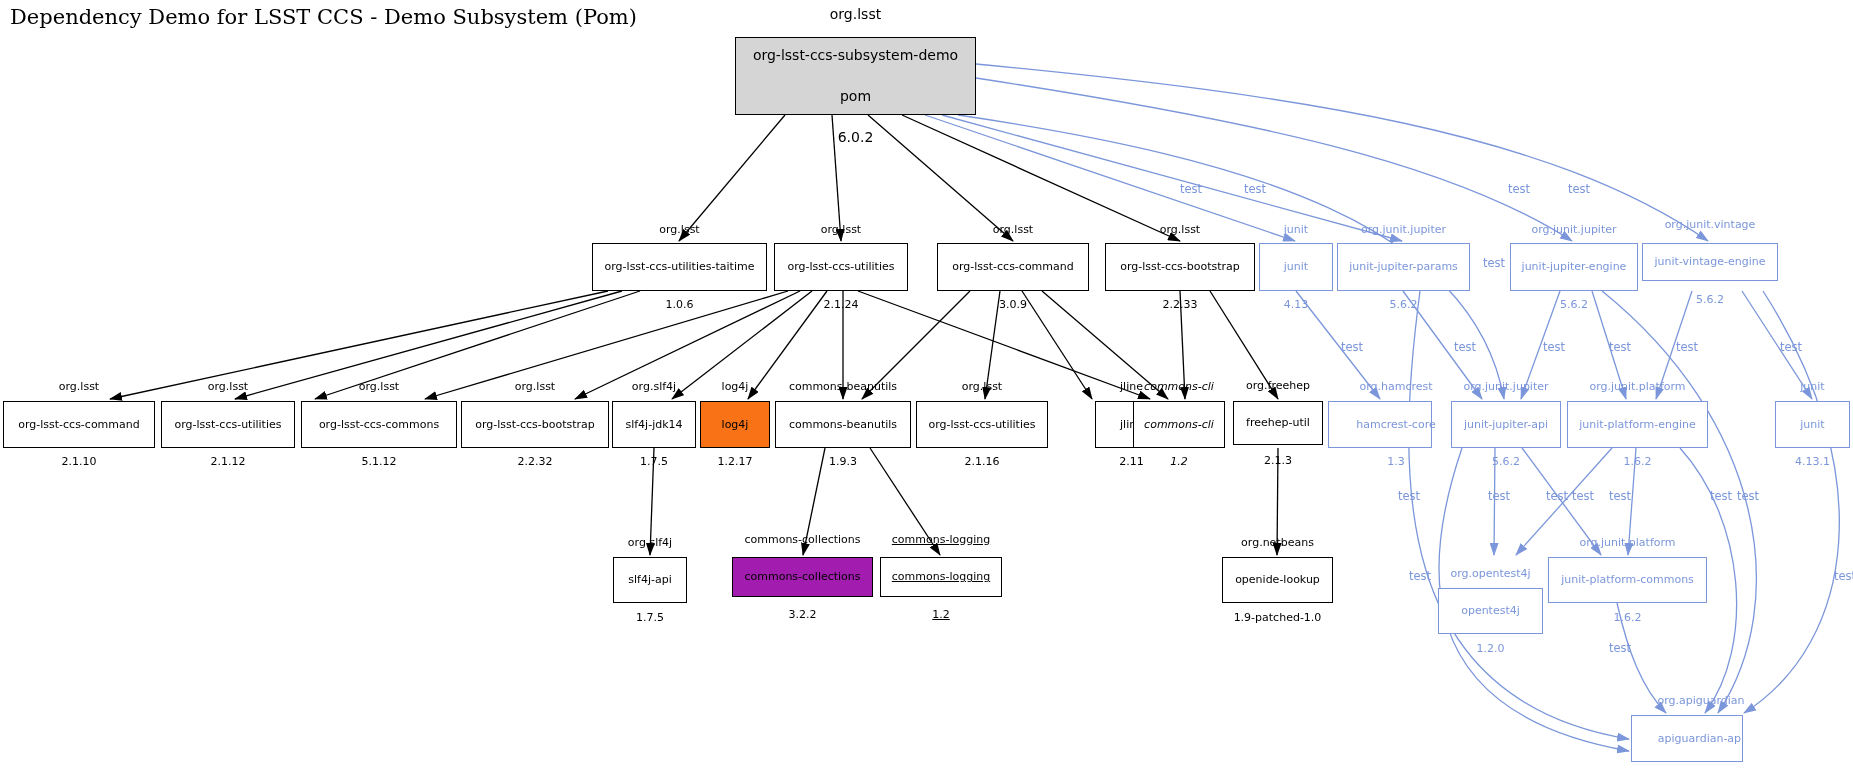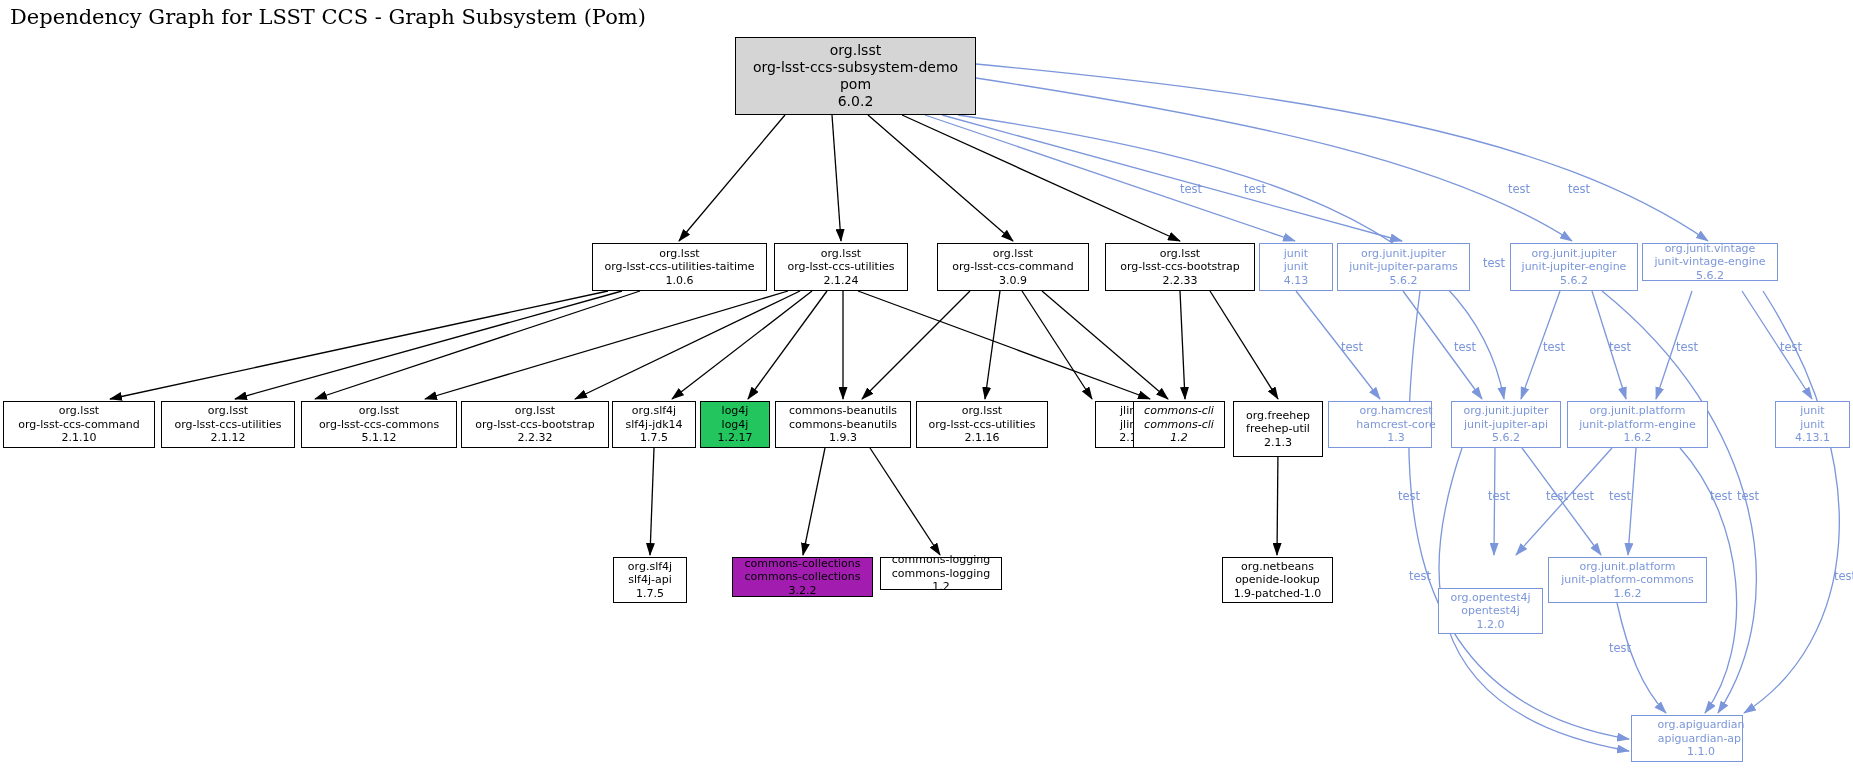--- a/index.html
+++ b/index.html
@@ -3,21 +3,21 @@
 <meta charset="utf-8">
 <style>
   html,body{margin:0;padding:0;background:#ffffff;}
   .canvas{position:relative;width:1853px;height:768px;overflow:hidden;background:#ffffff;
           font-family:"DejaVu Sans","Liberation Sans",sans-serif;}
   .title{position:absolute;left:10px;top:5px;font-family:"DejaVu Serif","Liberation Serif",serif;
          font-size:21px;color:#000;white-space:nowrap;}
   svg.edges{position:absolute;left:0;top:0;}
   .node{position:absolute;box-sizing:border-box;background:#ffffff;border:1.4px solid #000;
         display:flex;flex-direction:column;justify-content:center;align-items:center;
-        text-align:center;font-size:11px;line-height:13.5px;color:#000;white-space:nowrap;}
+        text-align:center;font-size:11px;line-height:13.5px;color:#000;white-space:nowrap;gap:24px;}
   .node.root{font-size:14px;line-height:17px;}
   .edge-label{font-size:11.5px;font-family:"DejaVu Sans","Liberation Sans",sans-serif;}
 </style>
 </head>
 <body>
 
 <div class="canvas">
   <svg class="edges" id="edges-svg" width="1853" height="768">
     <defs id="edge-defs">
         <marker id="arrow-compile" markerUnits="userSpaceOnUse" markerWidth="13" markerHeight="9" refX="12" refY="4.5" orient="auto">
@@ -162,21 +162,21 @@
       <div class="node" style="left: 461px; top: 401px; width: 148px; height: 47px; background: rgb(255, 255, 255);">
         <div>org.lsst</div>
         <div>org-lsst-ccs-bootstrap</div>
         <div>2.2.32</div>
       </div>
       <div class="node" style="left: 612px; top: 401px; width: 84px; height: 47px; background: rgb(255, 255, 255);">
         <div>org.slf4j</div>
         <div>slf4j-jdk14</div>
         <div>1.7.5</div>
       </div>
-      <div class="node" style="left: 700px; top: 401px; width: 70px; height: 47px; background: #22c55e;">
+      <div class="node" style="left: 700px; top: 401px; width: 70px; height: 47px; background: #f97316;">
         <div>log4j</div>
         <div>log4j</div>
         <div>1.2.17</div>
       </div>
       <div class="node" style="left: 775px; top: 401px; width: 136px; height: 47px; background: rgb(255, 255, 255);">
         <div>commons-beanutils</div>
         <div>commons-beanutils</div>
         <div>1.9.3</div>
       </div>
       <div class="node" style="left: 916px; top: 401px; width: 132px; height: 47px; background: rgb(255, 255, 255);">
@@ -187,21 +187,21 @@
       <div class="node" style="left: 1055px; top: 401px; width: 73px; height: 47px; background: rgb(255, 255, 255); margin-left: 40px;">
         <div>jline</div>
         <div>jline</div>
         <div>2.11</div>
       </div>
       <div class="node" style="left: 1133px; top: 401px; width: 92px; height: 47px; background: rgb(255, 255, 255); font-style: italic;">
         <div>commons-cli</div>
         <div>commons-cli</div>
         <div>1.2</div>
       </div>
-      <div class="node" style="left: 1233px; top: 401px; width: 90px; height: 56px; background: rgb(255, 255, 255);">
+      <div class="node" style="left: 1233px; top: 401px; width: 90px; height: 44px; background: rgb(255, 255, 255);">
         <div>org.freehep</div>
         <div>freehep-util</div>
         <div>2.1.3</div>
       </div>
       <div class="node" style="left: 1328px; top: 401px; width: 104px; height: 47px; background: rgb(255, 255, 255); border-color: rgb(123, 150, 218); color: rgb(123, 150, 218); padding-left: 32px;">
         <div>org.hamcrest</div>
         <div>hamcrest-core</div>
         <div>1.3</div>
       </div>
       <div class="node" style="left: 1451px; top: 401px; width: 110px; height: 47px; background: rgb(255, 255, 255); border-color: rgb(123, 150, 218); color: rgb(123, 150, 218);">
@@ -222,21 +222,21 @@
       <div class="node" style="left: 613px; top: 557px; width: 74px; height: 46px; background: rgb(255, 255, 255);">
         <div>org.slf4j</div>
         <div>slf4j-api</div>
         <div>1.7.5</div>
       </div>
       <div class="node" style="left: 732px; top: 557px; width: 141px; height: 40px; background: #a21caf;">
         <div>commons-collections</div>
         <div>commons-collections</div>
         <div>3.2.2</div>
       </div>
-      <div class="node" style="left: 880px; top: 557px; width: 122px; height: 33px; background: rgb(255, 255, 255);">
+      <div class="node" style="left: 880px; top: 557px; width: 122px; height: 40px; background: rgb(255, 255, 255); text-decoration: underline;">
         <div>commons-logging</div>
         <div>commons-logging</div>
         <div>1.2</div>
       </div>
       <div class="node" style="left: 1222px; top: 557px; width: 111px; height: 46px; background: rgb(255, 255, 255);">
         <div>org.netbeans</div>
         <div>openide-lookup</div>
         <div>1.9-patched-1.0</div>
       </div>
       <div class="node" style="left: 1438px; top: 557px; width: 105px; height: 46px; background: rgb(255, 255, 255); border-color: rgb(123, 150, 218); color: rgb(123, 150, 218); margin-top: 31px;">
@@ -248,14 +248,14 @@
         <div>org.junit.platform</div>
         <div>junit-platform-commons</div>
         <div>1.6.2</div>
       </div>
       <div class="node" style="left: 1631px; top: 715px; width: 112px; height: 47px; background: rgb(255, 255, 255); border-color: rgb(123, 150, 218); color: rgb(123, 150, 218); padding-left: 28px;">
         <div>org.apiguardian</div>
         <div>apiguardian-api</div>
         <div>1.1.0</div>
       </div>
     </div>
-  <div class="title">Dependency Graph for LSST CCS - Graph Subsystem (Pom)</div>
+  <div class="title">Dependency Demo for LSST CCS - Demo Subsystem (Pom)</div>
 </div>
 
 </body></html>

